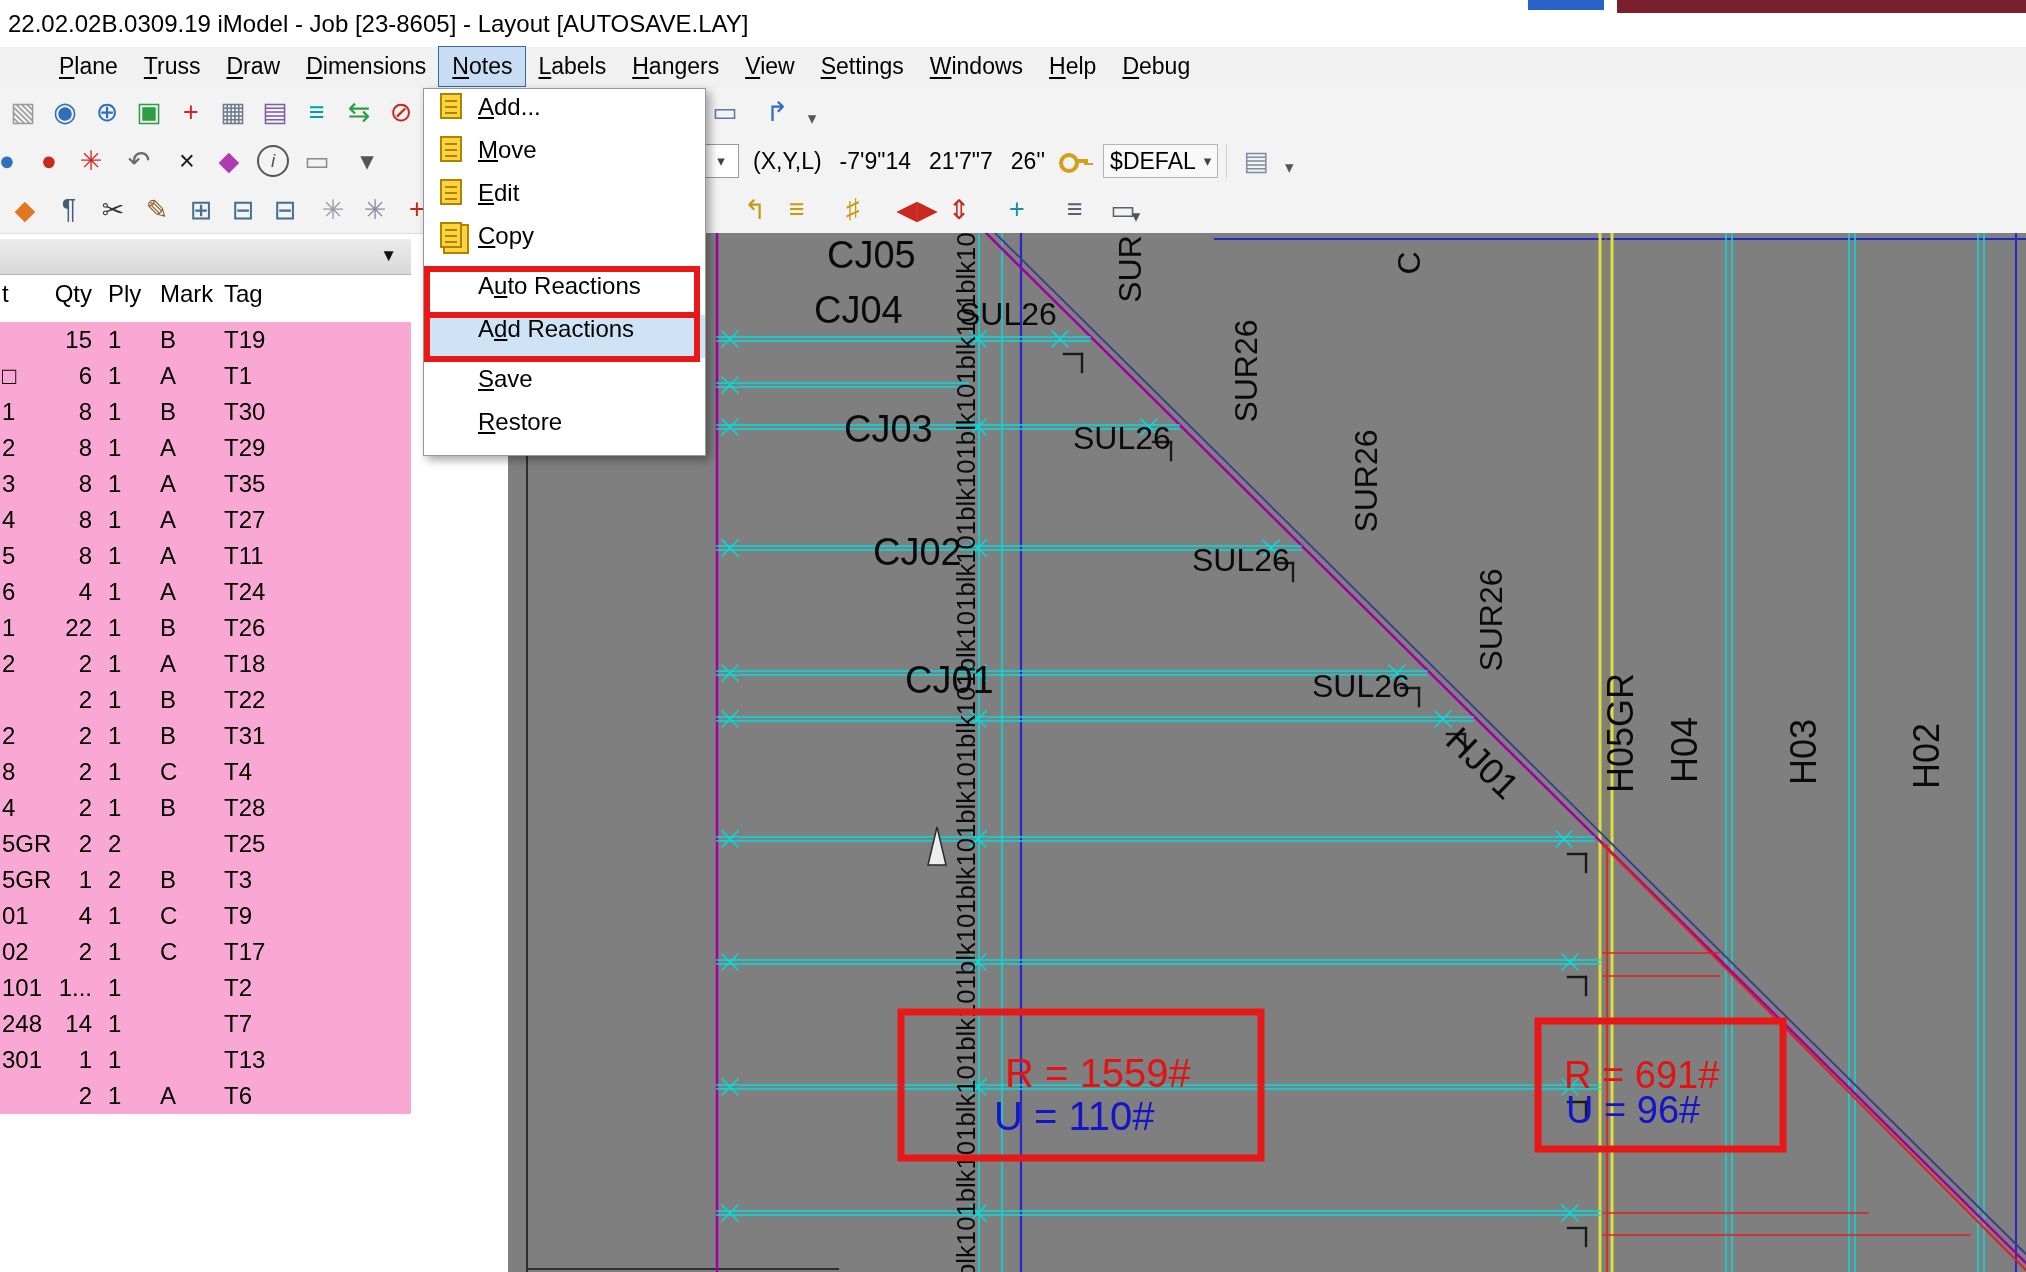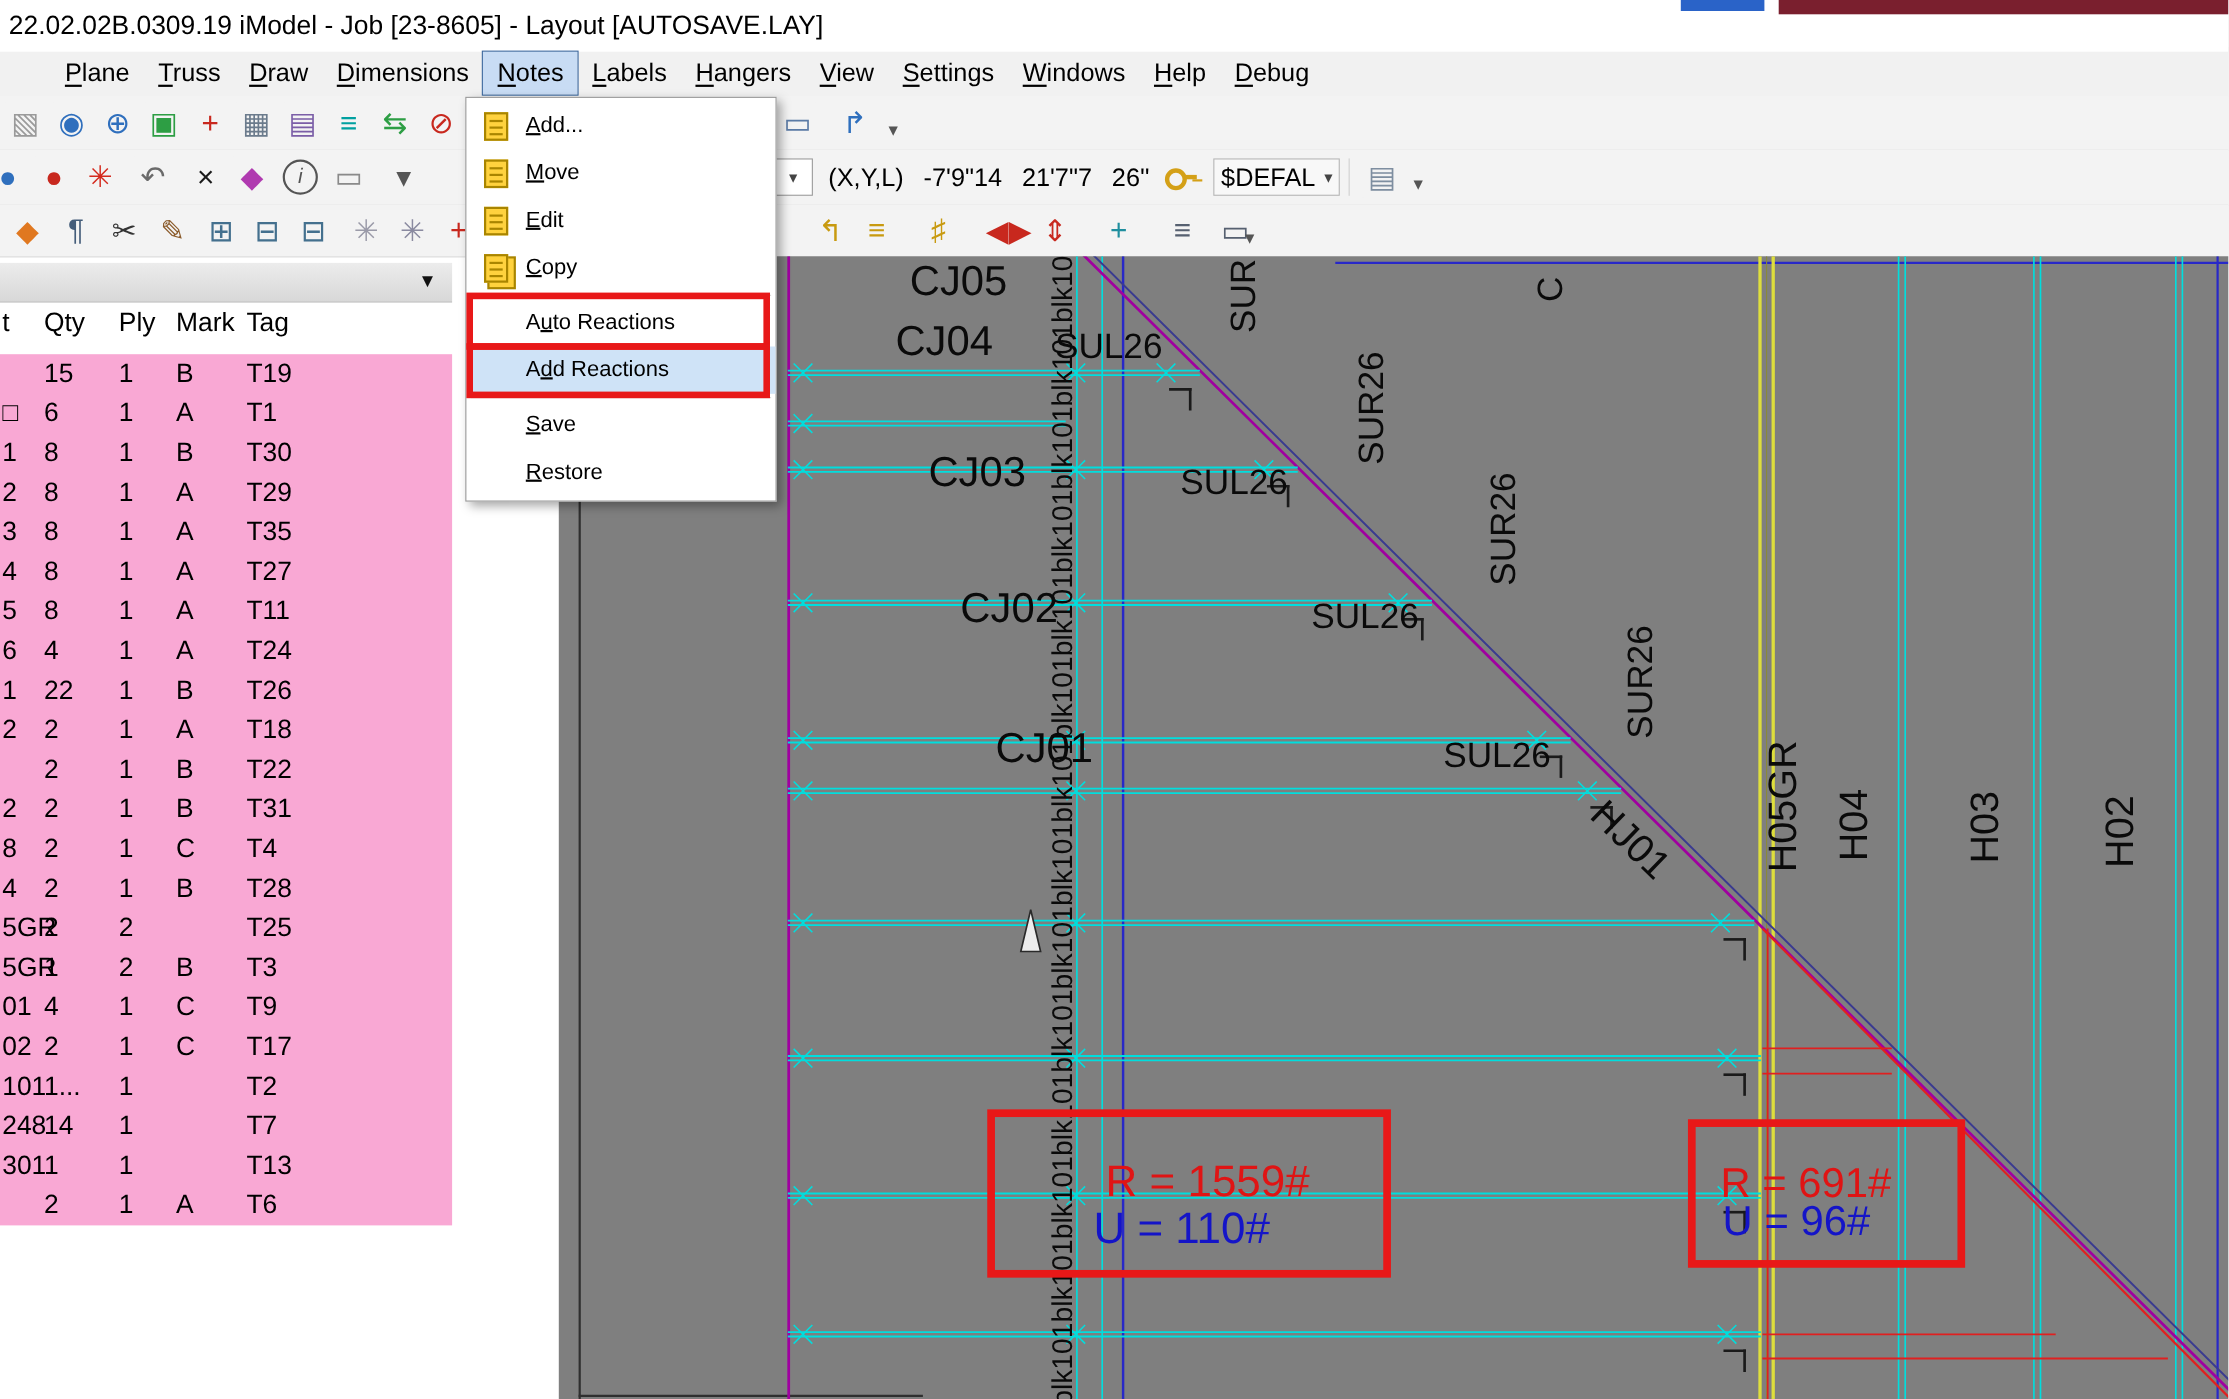--- a/index.html
+++ b/index.html
@@ -40,33 +40,33 @@
   .key-ic::after{content:"";position:absolute;left:20px;top:14px;width:11px;height:4px;background:#d4a017;box-shadow:6px 3px 0 -1px #d4a017}
 
   
   .panelbar{position:absolute;left:0;top:239px;width:411px;height:35px;background:linear-gradient(#ececec,#d8d8d8);border-bottom:1px solid #b5b5b5}
   .panelbar .tri{position:absolute;right:14px;top:7px;font-size:17px;color:#111}
   .thead,.grid-row{position:relative;height:36px;font-size:24px}
   .thead{position:absolute;left:0;top:276px;width:411px;height:34px;background:#fff}
   .tbody{position:absolute;left:0;top:322px;width:411px;background:#f9a8d4}
   .c{position:absolute;top:0;line-height:36px;white-space:nowrap}
   .c0{left:2px;width:50px;overflow:hidden}
-  .c1{left:40px;width:52px;}
+  .c1{left:40px;width:52px;text-align:right}
   .c2{left:108px;width:40px}
   .c3{left:160px}
   .c4{left:224px}
 
   
   #cad{position:absolute;left:508px;top:233px;width:1518px;height:1039px;background:#7f7f7f;overflow:hidden}
   #cadsvg text{font-family:"Liberation Sans",sans-serif}
 
   
   .dd{position:absolute;left:423px;top:88px;width:281px;background:#fff;border:1px solid #979797;
       box-shadow:4px 4px 9px rgba(0,0,0,.35);z-index:30;padding:4px 0}
-  .dd-item{height:43px;display:flex;align-items:center;font-size:20px}
+  .dd-item{height:43px;display:flex;align-items:flex-start;font-size:24px}
   .dd-item.hl{background:#cfe3f7}
   .dd-item .ic{width:54px;display:flex;justify-content:center;align-items:center}
   .dd-sep{height:1px;background:#d4d4d4;margin:3px 4px}
   .note-ic{width:22px;height:26px;background:#ffd23e;border:2px solid #a98500;box-sizing:border-box;position:relative}
   .note-ic::before{content:"";position:absolute;left:3px;right:3px;top:5px;height:2px;background:#a98500;box-shadow:0 6px 0 #a98500,0 12px 0 #a98500}
   .note-ic.copy{box-shadow:5px 4px 0 #ffd23e,5px 4px 0 2px #a98500}
 
   
   .red-box{position:absolute;border:6px solid #e81818;box-sizing:border-box;z-index:40;pointer-events:none;background:transparent}
 </style>

